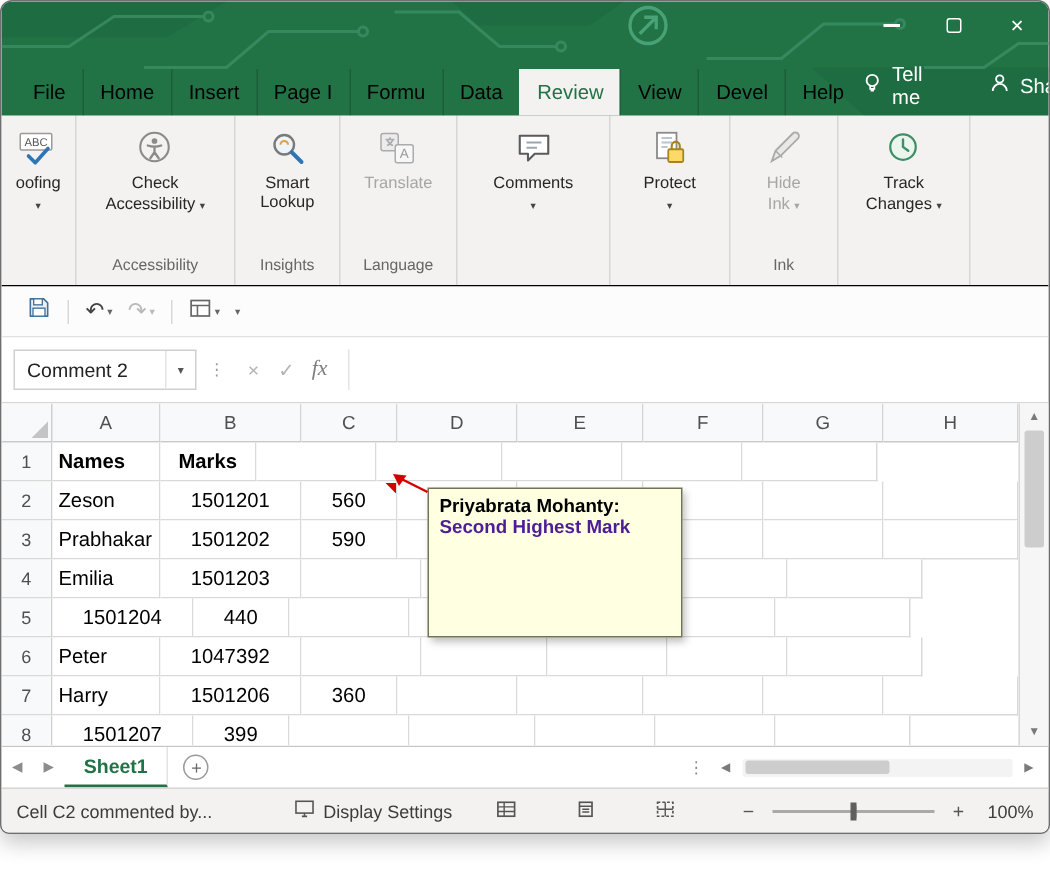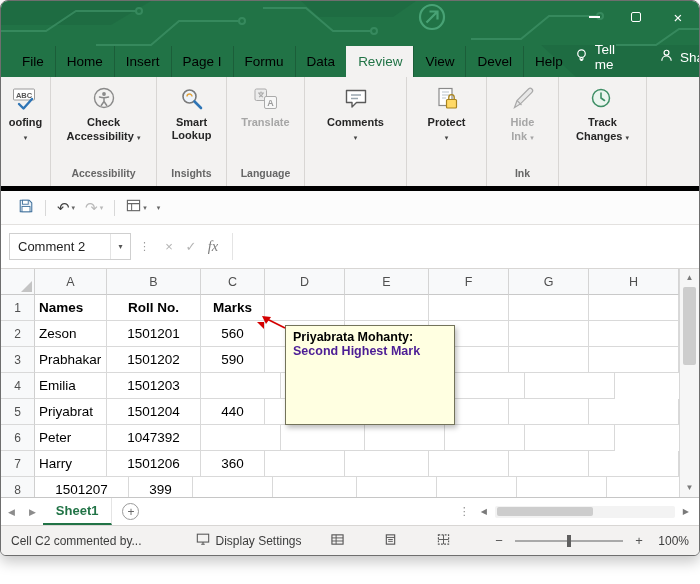--- a/index.html
+++ b/index.html
@@ -20,21 +20,21 @@
   .tabrow { position:relative; z-index:2; height:40px; display:flex; align-items:center; padding-left:10px; }
   .tabs { display:flex; align-items:flex-end; height:100%; }
   .tab { height:31px; line-height:31px; padding:0 11px; color:#000000; font-size:13.5px; white-space:nowrap; }
   .tab + .tab { border-left:1px solid rgba(0,0,0,.18); }
   .tab.active { background:#f3f2f1; color:#217346; border-left-color:transparent; }
   .tellme, .share { display:flex; align-items:center; gap:6px; color:#fff; font-size:13.5px; }
   .tellme { margin-left:auto; }
   .share { margin:0 34px 0 44px; }
 
   
-  .ribbon { flex:0 0 114px; background:#f3f2f1; border-bottom:5px solid #000000; display:flex;font-weight:bold; }
+  .ribbon { flex:0 0 114px; background:#f3f2f1; border-bottom:1px solid #000000; display:flex; }
   .rgroup { display:flex; flex-direction:column; border-right:1px solid #d8d6d4; height:100%; }
   .g-proofing { flex:0 0 50px; overflow:hidden; }
   .g-access { flex:0 0 106px; } .g-insights { flex:0 0 70px; } .g-language { flex:0 0 78px; }
   .g-comments { flex:0 0 102px; } .g-protect { flex:0 0 80px; } .g-ink { flex:0 0 72px; } .g-changes { flex:0 0 88px; }
   .gbody { flex:1; display:flex; align-items:flex-start; justify-content:center; padding-top:7px; }
   .glabel { height:20px; font-size:10.5px; color:#666; text-align:center; line-height:15px; }
   .bigbtn { display:flex; flex-direction:column; align-items:center; font-size:11px; line-height:13px;
     color:#262626; text-align:center; cursor:default; }
   .bigbtn .icon { height:29px; display:flex; align-items:center; justify-content:center; margin-bottom:3px; }
   .l2row { display:flex; align-items:center; gap:3px; }
@@ -387,21 +387,20 @@
           <div class="ch" style="flex: 0 0 80px;">D</div>
           <div class="ch" style="flex: 0 0 84px;">E</div>
           <div class="ch" style="flex: 0 0 80px;">F</div>
           <div class="ch" style="flex: 0 0 80px;">G</div>
           <div class="ch" style="flex: 0 0 90px;">H</div>
         </div>
       <div class="grows">
           <div class="grow">
             <div class="rh">1</div>
             <div class="cell b" style="flex: 0 0 72px;">Names</div>
-            <div class="cell c b" style="flex: 0 0 94px;">Roll No.</div>
             <div class="cell c b" style="flex: 0 0 64px;">Marks</div>
             <div class="cell" style="flex: 0 0 80px;"></div>
             <div class="cell" style="flex: 0 0 84px;"></div>
             <div class="cell" style="flex: 0 0 80px;"></div>
             <div class="cell" style="flex: 0 0 80px;"></div>
             <div class="cell" style="flex: 0 0 90px;"></div>
           </div>
           <div class="grow">
             <div class="rh">2</div>
             <div class="cell" style="flex: 0 0 72px;">Zeson</div>
@@ -429,21 +428,20 @@
             <div class="cell" style="flex: 0 0 72px;">Emilia</div>
             <div class="cell c" style="flex: 0 0 94px;">1501203</div>
             <div class="cell" style="flex: 0 0 80px;"></div>
             <div class="cell" style="flex: 0 0 84px;"></div>
             <div class="cell" style="flex: 0 0 80px;"></div>
             <div class="cell" style="flex: 0 0 80px;"></div>
             <div class="cell" style="flex: 0 0 90px;"></div>
           </div>
           <div class="grow">
             <div class="rh">5</div>
-            <div class="cell" style="flex: 0 0 72px;">Priyabrat</div>
             <div class="cell c" style="flex: 0 0 94px;">1501204</div>
             <div class="cell c" style="flex: 0 0 64px;">440</div>
             <div class="cell" style="flex: 0 0 80px;"></div>
             <div class="cell" style="flex: 0 0 84px;"></div>
             <div class="cell" style="flex: 0 0 80px;"></div>
             <div class="cell" style="flex: 0 0 80px;"></div>
             <div class="cell" style="flex: 0 0 90px;"></div>
           </div>
           <div class="grow">
             <div class="rh">6</div>

